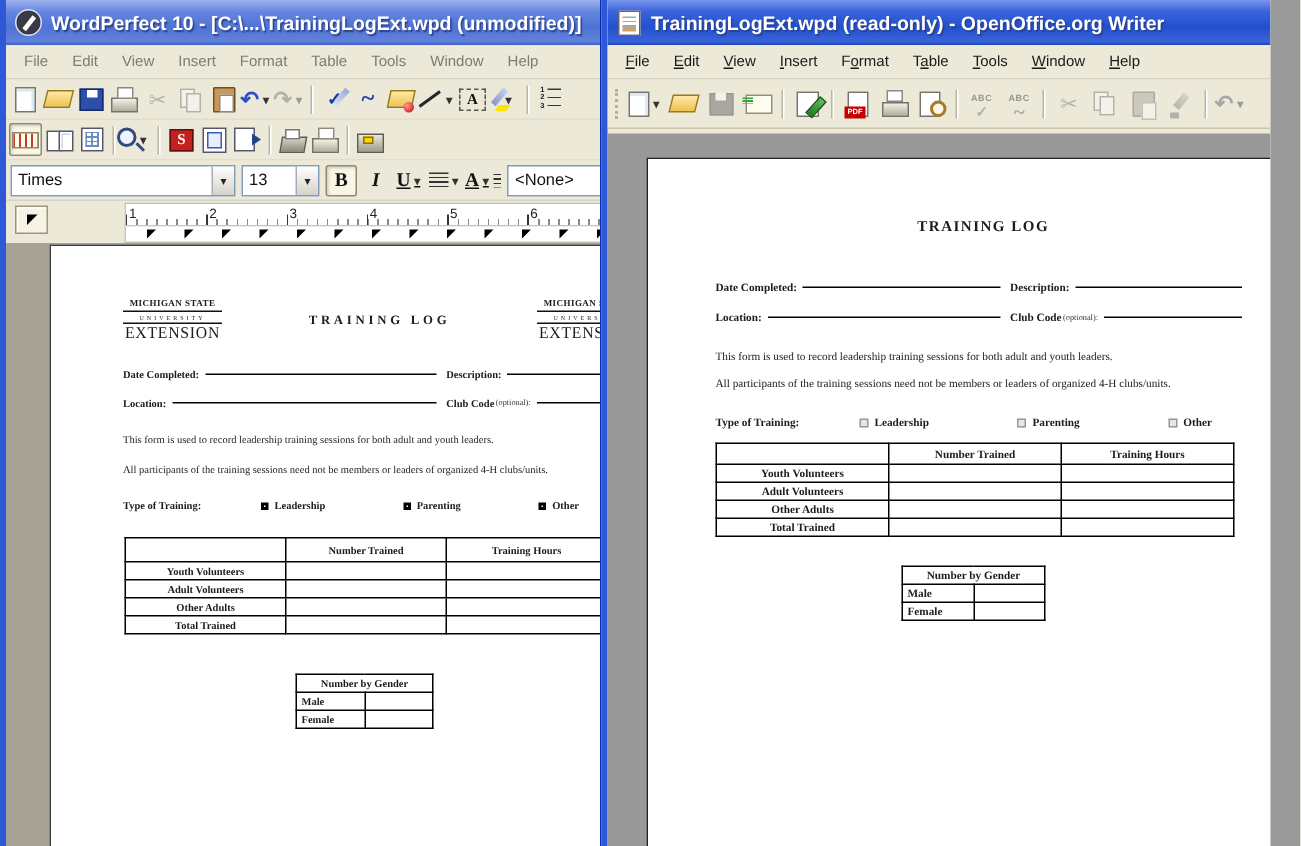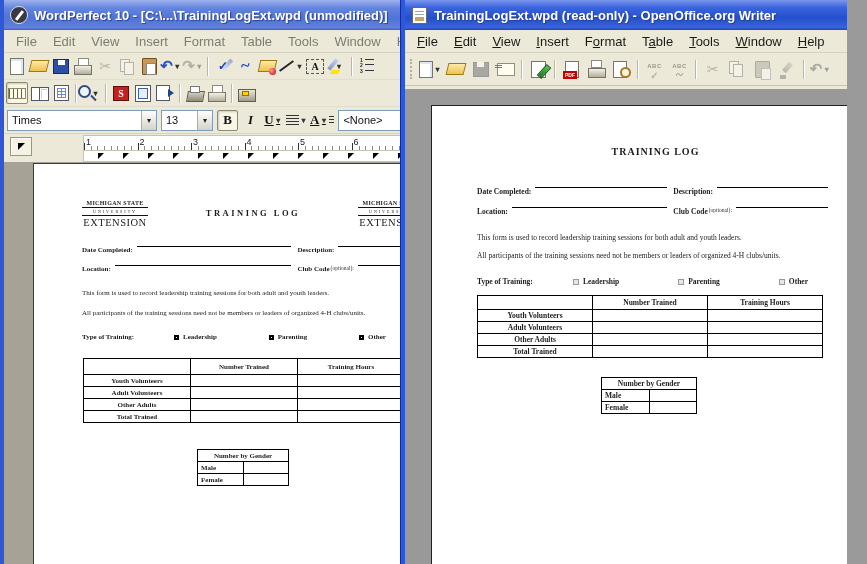--- a/index.html
+++ b/index.html
@@ -15,21 +15,21 @@
   #oowin .titlebar{background:linear-gradient(180deg,#7a97ec 0%,#3b64dd 25%,#2250cc 60%,#3a63da 92%,#1c44b4 100%)}
   .title{color:#fff;font-weight:bold;font-size:13px;white-space:nowrap;text-shadow:1px 1px 1px #2b3f8a}
   .appicon{width:18px;height:18px;flex:none;position:relative}
   .wpicon{background:radial-gradient(circle at 50% 50%,#3a3a44 60%,#14141c 100%);border-radius:50%;border:1px solid #dde}
   .wpicon::before{content:"";position:absolute;left:7px;top:3px;width:3px;height:11px;background:#fff;transform:rotate(38deg)}
   .ooicon{background:#fff;border:1px solid #667;width:15px;height:17px;margin:0 1px}
   .ooicon::before{content:"";position:absolute;left:2px;top:3px;width:9px;height:8px;background:repeating-linear-gradient(#9aa 0 1px,transparent 1px 3px)}
   .ooicon::after{content:"";position:absolute;left:2px;bottom:2px;width:9px;height:3px;background:#c9a36a}
 
   .menubar{height:23px;display:flex;align-items:center;background:#ece9d8;border-bottom:1px solid #d6d2c2;padding-left:4px}
-  .mitem{padding:2px 8px;font-size:13px;color:#1a1a1a;white-space:nowrap}
+  .mitem{padding:2px 8px;font-size:10px;color:#1a1a1a;white-space:nowrap}
   #wpwin .mitem{color:#7c7c72}
   .menubar u{text-decoration:underline}
 
   .tbar{display:flex;align-items:center;background:#ece9d8;padding:1px 2px;border-bottom:1px solid #e2decd}
   #wpwin .tbar{height:27px}
   #oowin .tbar{height:33px;border-bottom:1px solid #c8c4b4}
   .grip{width:5px;height:20px;margin:0 3px;border-left:2px dotted #b3af9e;flex:none}
   .sep{width:2px;height:19px;border-left:1px solid #bab6a6;border-right:1px solid #fff;margin:0 3px;flex:none}
   .tbi{min-width:22px;height:22px;display:inline-flex;align-items:center;justify-content:center;position:relative;flex:none;border-radius:2px}
   #oowin .tbi{min-width:25px;height:25px}
@@ -129,21 +129,21 @@
   .dochead{display:flex;align-items:flex-start;justify-content:space-between}
   .doctitle{font-weight:bold;text-align:center}
   #wpwin .doctitle{font-size:8.5px;letter-spacing:2.5px;margin-top:8px}
   #oowin .doctitle{font-size:10px;letter-spacing:1px}
   .logo{width:66px;flex:none;text-align:center}
   .logo .l1{font-size:6px;font-weight:bold;border-bottom:1px solid #111;letter-spacing:.3px;padding-bottom:1px}
   .logo .l2{font-size:4px;letter-spacing:2px;border-bottom:1px solid #111;padding:1px 0}
   .logo .l3{font-size:10.5px;letter-spacing:.5px;transform:scaleY(1.05);margin-top:1px}
 
   .frow{display:flex;align-items:flex-end}
-  .fgrp{display:flex;align-items:flex-start}
+  .fgrp{display:flex;align-items:center}
   .flabel{font-weight:bold;white-space:nowrap}
   .fopt{font-size:5.5px;color:#333;white-space:nowrap;margin-left:1px}
   .fline{border-bottom:1px solid #000;height:1px;flex:1;margin:0 6px 1px 4px}
   .para{margin-top:0}
 
   .typerow{display:flex;align-items:center}
   .opt{display:flex;align-items:center;gap:4px}
   .cb{display:inline-block}
   #wpwin .cb{width:5px;height:5px;border:2px solid #000;background:#fff}
   #oowin .cb{width:6px;height:6px;border:1px solid #999;background:#e6e6e6}

